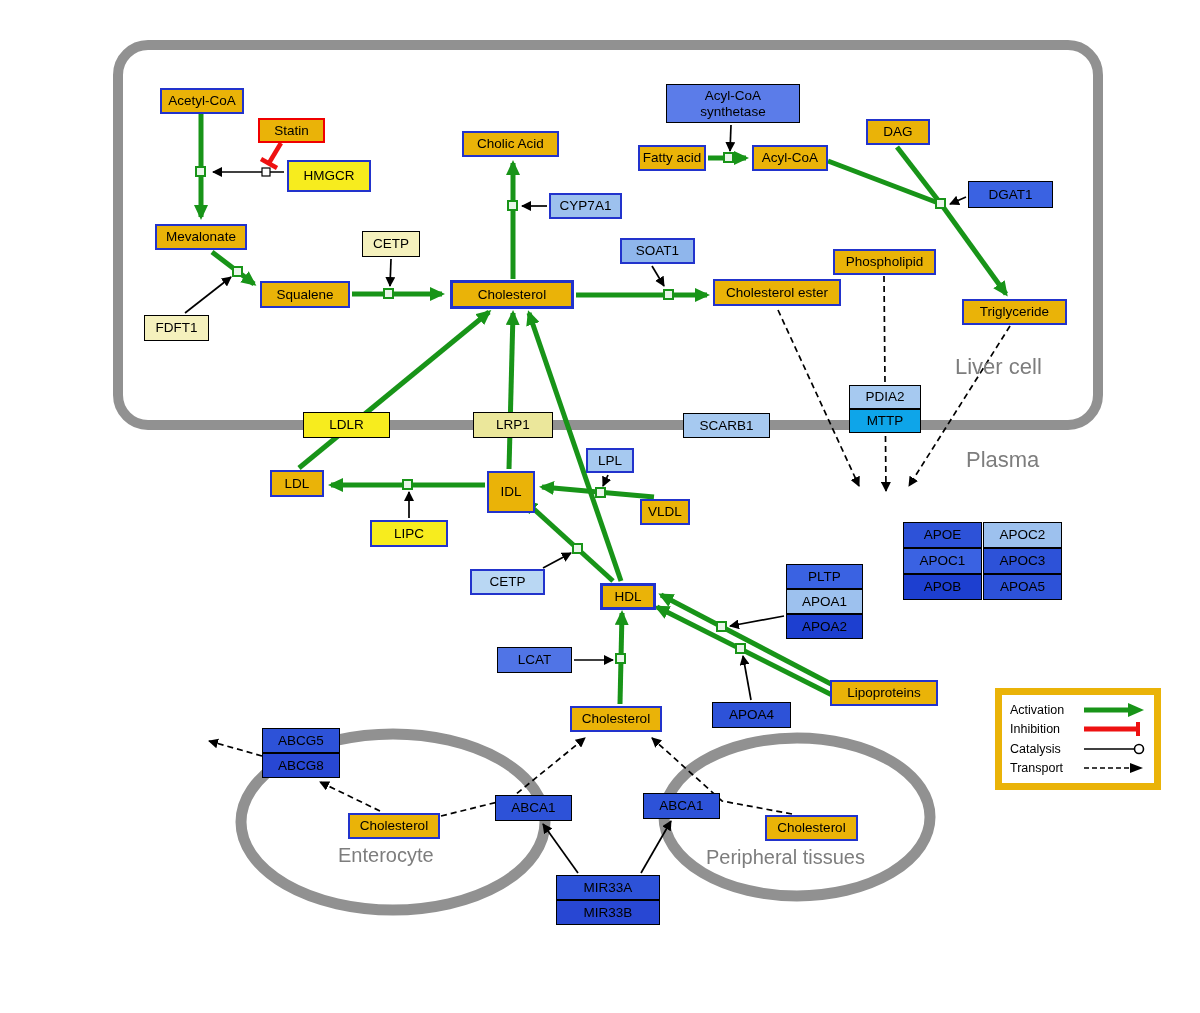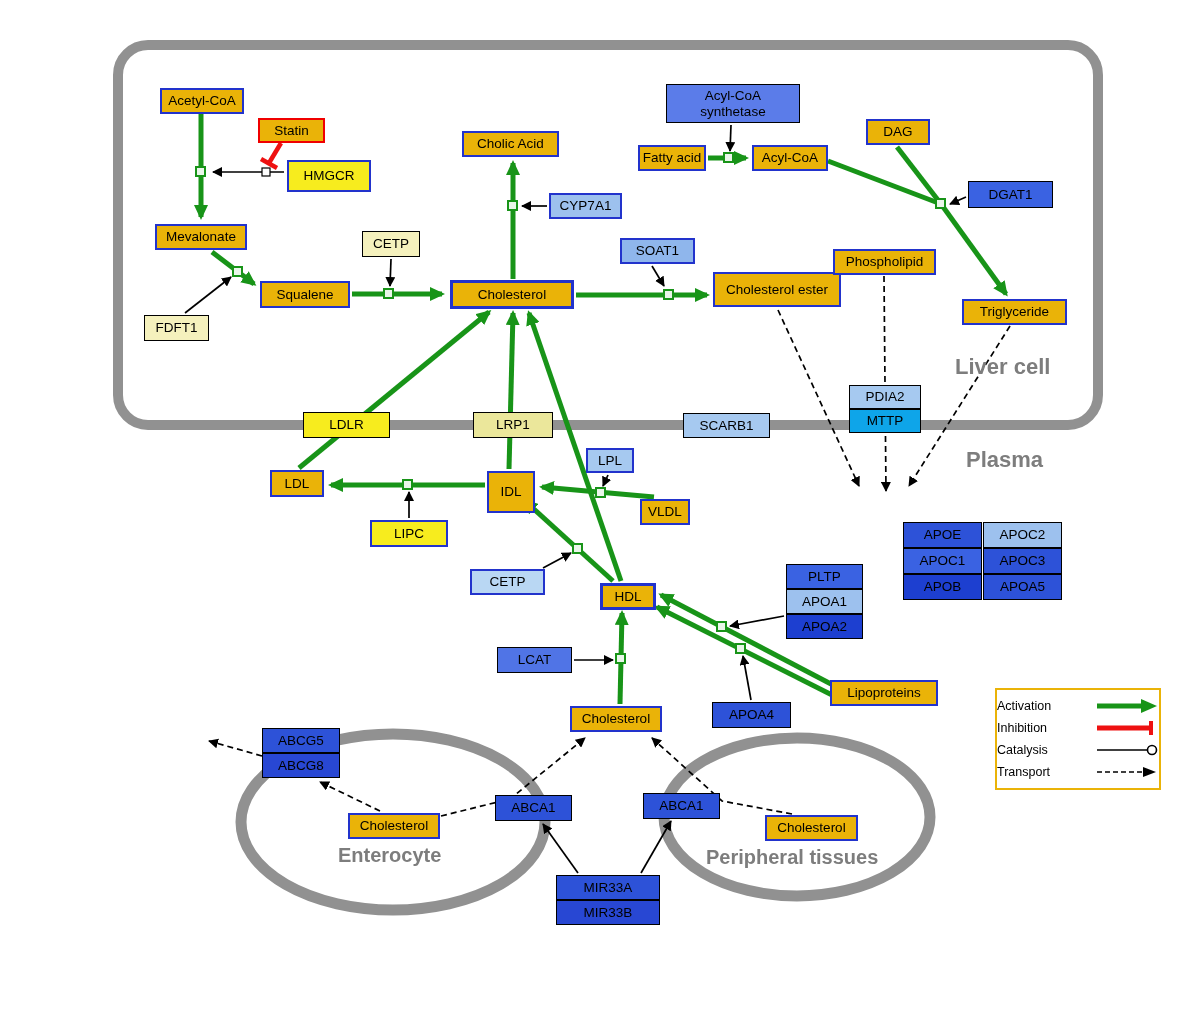--- a/index.html
+++ b/index.html
@@ -22,23 +22,23 @@
   .paleb{background:#b9d7f3;border:2px solid #2233cc}
   .skyk{background:#a6c9f0;border:1.6px solid #000}
   .skyk2{background:#0ea5e9;border:1.6px solid #000}
   .lbk{background:#9dc1ee;border:1.6px solid #000}
   .blue1{background:#5b7ce9;border:1.6px solid #000}
   .blue1b{background:#5074e6;border:1.6px solid #000}
   .blue2{background:#3a62e2;border:1.6px solid #000}
   .blue3{background:#2d52d8;border:1.6px solid #000}
   .blue3b{background:#2847d3;border:1.6px solid #000}
   .blue4{background:#1d3fd0;border:1.6px solid #000}
-  .comp-label{position:absolute;font-weight:bold;color:#7d7d7d}
+  .comp-label{position:absolute;font-weight:normal;color:#7d7d7d}
   .legend{position:absolute;left:995px;top:688px;width:166px;height:102px;background:#fff;
-          border:2px solid #eab308;box-sizing:border-box;padding:5px 0;display:flex;
+          border:7px solid #eab308;box-sizing:border-box;padding:5px 8px;display:flex;
           flex-direction:column;justify-content:space-around}
   .legend-row{display:flex;align-items:center;justify-content:space-between;
               font-size:12.5px;color:#000}
 </style>
 </head>
 <body>
 
 <div class="stage">
 
   <svg class="canvas" width="1200" height="1013" viewBox="0 0 1200 1013">
@@ -134,21 +134,21 @@
   <div class="node statin" style="left:258px;top:118px;width:67px;height:25px">Statin</div>
   <div class="node yelb" style="left:287px;top:160px;width:84px;height:32px">HMGCR</div>
   <div class="node met" style="left:155px;top:224px;width:92px;height:26px">Mevalonate</div>
   <div class="node cream" style="left:362px;top:231px;width:58px;height:26px">CETP</div>
   <div class="node cream" style="left:144px;top:315px;width:65px;height:26px">FDFT1</div>
   <div class="node met" style="left:260px;top:281px;width:90px;height:27px">Squalene</div>
   <div class="node met thick" style="left:450px;top:280px;width:124px;height:29px">Cholesterol</div>
   <div class="node met" style="left:462px;top:131px;width:97px;height:26px">Cholic Acid</div>
   <div class="node lbb" style="left:549px;top:193px;width:73px;height:26px">CYP7A1</div>
   <div class="node lbb2" style="left:620px;top:238px;width:75px;height:26px">SOAT1</div>
-  <div class="node met" style="left:713px;top:272px;width:128px;height:35px">Cholesterol ester</div>
+  <div class="node met" style="left:713px;top:279px;width:128px;height:27px">Cholesterol ester</div>
   <div class="node blue1" style="left:666px;top:84px;width:134px;height:39px">Acyl-CoA
 synthetase</div>
   <div class="node met" style="left:638px;top:145px;width:68px;height:26px">Fatty acid</div>
   <div class="node met" style="left:752px;top:145px;width:76px;height:26px">Acyl-CoA</div>
   <div class="node met" style="left:866px;top:119px;width:64px;height:26px">DAG</div>
   <div class="node blue2" style="left:968px;top:181px;width:85px;height:27px">DGAT1</div>
   <div class="node met" style="left:833px;top:249px;width:103px;height:26px">Phospholipid</div>
   <div class="node met" style="left:962px;top:299px;width:105px;height:26px">Triglyceride</div>
   <div class="node skyk" style="left:849px;top:385px;width:72px;height:24px">PDIA2</div>
   <div class="node skyk2" style="left:849px;top:409px;width:72px;height:24px">MTTP</div>

